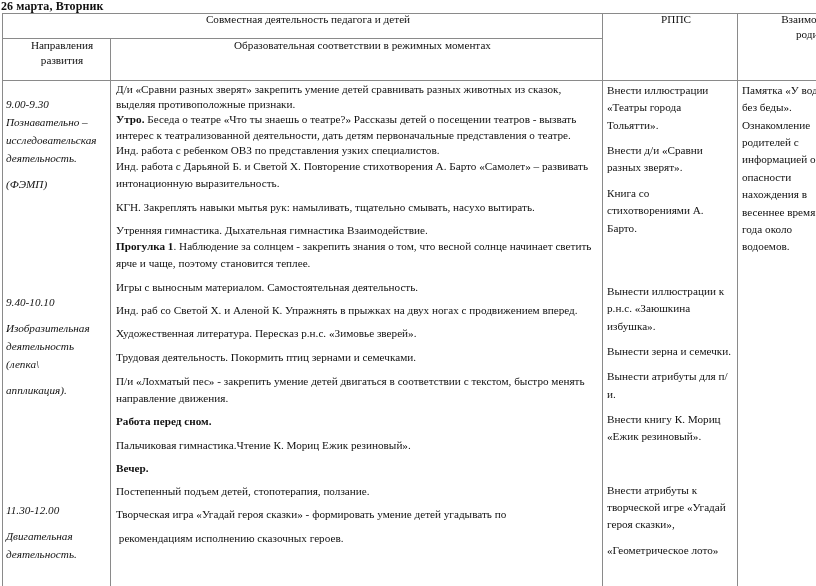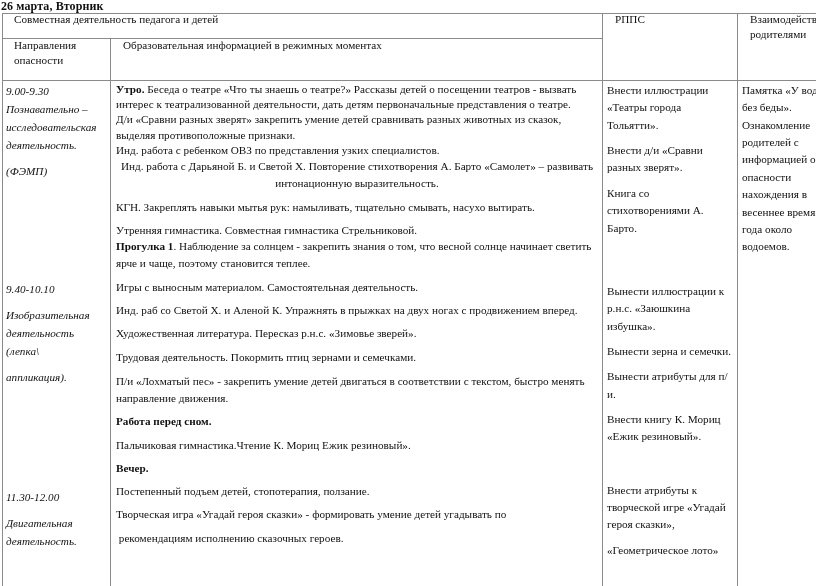--- a/index.html
+++ b/index.html
@@ -31,22 +31,22 @@
       top: 13px;
       width: 830px;
       height: 600px;
     }
     .line { position: absolute; background: #8a8a8a; }
     .h { height: 1px; }
     .v { width: 1px; }
 
     .cell { position: absolute; box-sizing: border-box; }
 
-    .hdr-center { text-align: left; padding-left: 12px; }
-    .italic { font-style: italic; }
+    .hdr-center { text-align: center; padding-left: 12px; }
+    .italic { font-style: italic; margin-top: 13px; }
     .bold { font-weight: bold; }
 
     .p { margin: 0; }
     .gap-s { height: 8px; }
   </style>
 </head>
 <body>
 
 <div class="page-title">26 марта, Вторник</div>
 
@@ -67,24 +67,24 @@
   <div class="cell hdr-center" style="left:601px;top:-1px;width:134px;">
     <span>РППС</span>
   </div>
   <div class="cell hdr-center" style="left:736px;top:-1px;width:160px;">
     <div>Взаимодействие с</div>
     <div>родителями</div>
   </div>
 
   <div class="cell hdr-center" style="left:0;top:25px;width:108px;">
     <div>Направления</div>
-    <div>опасности</div>
+    <div>развития</div>
   </div>
   <div class="cell hdr-center" style="left:109px;top:25px;width:491px;">
-    <span>Образовательная информацией в режимных моментах</span>
+    <span>Образовательная соответствии в режимных моментах</span>
   </div>
 
   <div class="cell italic" style="left:4px;top:70px;width:104px;line-height:1.6;">
     <div>9.00-9.30</div>
     <div>Познавательно –</div>
     <div>исследовательская</div>
     <div>деятельность.</div>
     <div class="gap-s"></div>
     <div>(ФЭМП)</div>
   </div>
@@ -100,28 +100,28 @@
   </div>
 
   <div class="cell italic" style="left:4px;top:476px;width:104px;line-height:1.6;">
     <div>11.30-12.00</div>
     <div class="gap-s"></div>
     <div>Двигательная</div>
     <div>деятельность.</div>
   </div>
 
   <div class="cell" style="left:114px;top:69px;width:482px;line-height:1.36;">
+    <p class="p">Д/и «Сравни разных зверят» закрепить умение  детей сравнивать разных животных из сказок, выделяя противоположные признаки.</p>
     <p class="p"><span class="bold">Утро.</span><span> Беседа о театре «Что ты знаешь о театре?» Рассказы детей о посещении театров - вызвать интерес к театрализованной деятельности, дать детям первоначальные представления о театре.</span></p>
-    <p class="p">Д/и «Сравни разных зверят» закрепить умение  детей сравнивать разных животных из сказок, выделяя противоположные признаки.</p>
     <p class="p">Инд. работа с ребенком ОВЗ по представления узких специалистов.</p>
-    <p class="p" style="line-height:1.5;text-align:center;">Инд. работа с Дарьяной Б. и Светой Х. Повторение стихотворения А. Барто «Самолет» – развивать интонационную выразительность.</p>
+    <p class="p" style="line-height:1.5;">Инд. работа с Дарьяной Б. и Светой Х. Повторение стихотворения А. Барто «Самолет» – развивать интонационную выразительность.</p>
     <div class="gap-s"></div>
     <p class="p">КГН. Закреплять навыки мытья рук: намыливать, тщательно смывать, насухо вытирать.</p>
     <div class="gap-s"></div>
-    <p class="p">Утренняя гимнастика. Совместная гимнастика Стрельниковой.</p>
+    <p class="p">Утренняя гимнастика. Дыхательная гимнастика Взаимодействие.</p>
     <p class="p" style="line-height:1.5;"><span class="bold">Прогулка 1</span><span>. Наблюдение за солнцем -  закрепить знания о том, что весной солнце начинает светить ярче и чаще, поэтому становится теплее.</span></p>
     <div class="gap-s"></div>
     <p class="p">Игры с выносным материалом. Самостоятельная деятельность.</p>
     <div class="gap-s"></div>
     <p class="p">Инд. раб со Светой Х. и Аленой К. Упражнять в прыжках на двух ногах с продвижением вперед.</p>
     <div class="gap-s"></div>
     <p class="p">Художественная литература. Пересказ р.н.с. «Зимовье зверей».</p>
     <div class="gap-s"></div>
     <p class="p">Трудовая деятельность. Покормить птиц зернами и семечками.</p>
     <div class="gap-s"></div>

